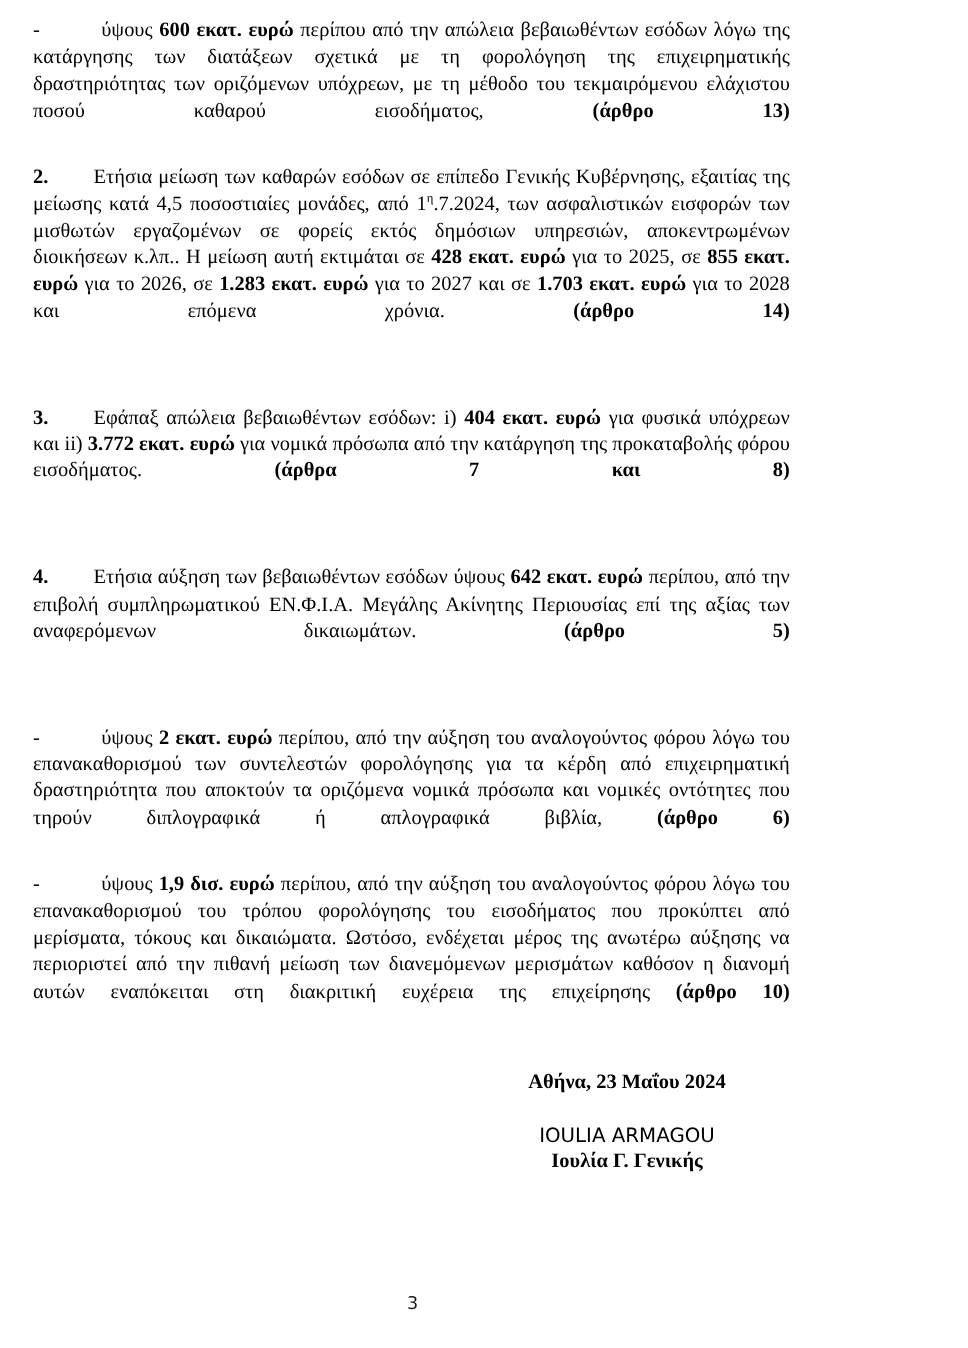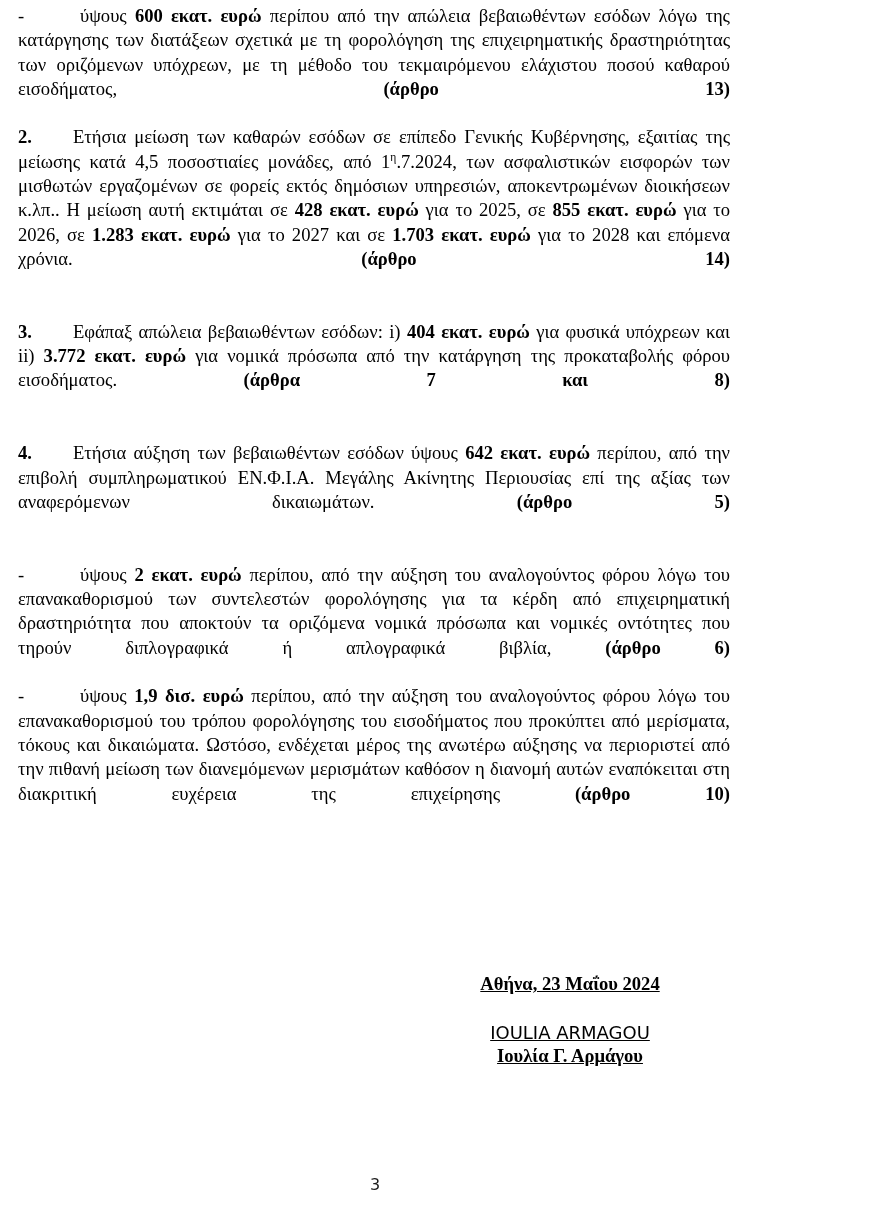--- a/index.html
+++ b/index.html
@@ -28,21 +28,21 @@
     position: absolute;
     left: 18px;
     top: 4px;
     width: 712px;
   }
   .para {
     text-align: justify;
     text-justify: inter-word;
     font-size: 18.6px;
     line-height: 24.3px;
-    margin: 0;
+    margin: 12px;
     hyphens: none;
   }
   
   .para::after {
     content: "";
     display: inline-block;
     width: 100%;
   }
   .para.nojust::after { content: none; }
   .lead-dash {
@@ -62,21 +62,20 @@
   }
   .spacer {
     height: 24.3px;
   }
   .sig-block {
     position: absolute;
     left: 410px;
     top: 972px;
     width: 320px;
     text-align: center;
-    text-decoration: underline;
   }
   .sig-line {
     font-size: 18.6px;
     line-height: 24.3px;
     font-weight: bold;
     white-space: nowrap;
   }
   .sig-gap { height: 26px; }
   .sig-stamp {
     font-family: "DejaVu Sans", "Liberation Sans", sans-serif;
@@ -110,18 +109,18 @@
       <p class="para"><span class="lead-num">4.</span><span>Ετήσια αύξηση των βεβαιωθέντων εσόδων ύψους </span><span class="b">642 εκατ. ευρώ</span><span> περίπου, από την  επιβολή συμπληρωματικού ΕΝ.Φ.Ι.Α. Μεγάλης Ακίνητης Περιουσίας επί της αξίας των αναφερόμενων δικαιωμάτων. </span><span class="b">(άρθρο 5)</span></p>
       <div class="spacer"></div>
       <p class="para"><span class="lead-dash">-</span><span>ύψους </span><span class="b">2 εκατ. ευρώ</span><span> περίπου, από την αύξηση του αναλογούντος φόρου λόγω του επανακαθορισμού των συντελεστών φορολόγησης για τα κέρδη από επιχειρηματική δραστηριότητα που αποκτούν τα οριζόμενα νομικά πρόσωπα και νομικές οντότητες που τηρούν διπλογραφικά ή απλογραφικά βιβλία, </span><span class="b">(άρθρο 6)</span></p>
       <p class="para"><span class="lead-dash">-</span><span>ύψους </span><span class="b">1,9 δισ. ευρώ</span><span> περίπου, από την αύξηση του αναλογούντος φόρου λόγω του επανακαθορισμού του τρόπου φορολόγησης του εισοδήματος που προκύπτει από μερίσματα, τόκους και δικαιώματα. Ωστόσο, ενδέχεται μέρος της ανωτέρω αύξησης να περιοριστεί από την πιθανή μείωση των διανεμόμενων μερισμάτων καθόσον η διανομή αυτών εναπόκειται στη διακριτική ευχέρεια της επιχείρησης </span><span class="b">(άρθρο 10)</span></p>
     </div>
 
   <div class="sig-block">
     <div class="sig-line">Αθήνα, 23 Μαΐου 2024</div>
     <div class="sig-gap"></div>
     <div class="sig-stamp">IOULIA ARMAGOU</div>
-    <div class="sig-line">Ιουλία Γ. Αρμάγου</div>
+    <div class="sig-line">Ιουλία Γ. Γενικής</div>
   </div>
 
   <div class="page-number">3</div>
 
 </div>
 
 </body></html>

